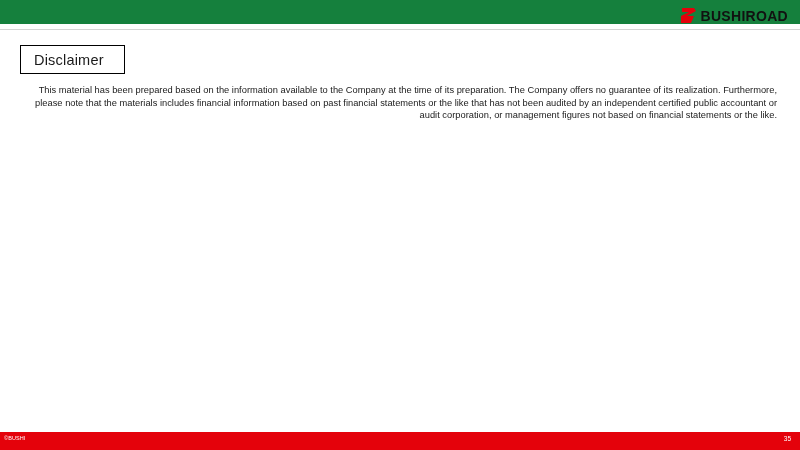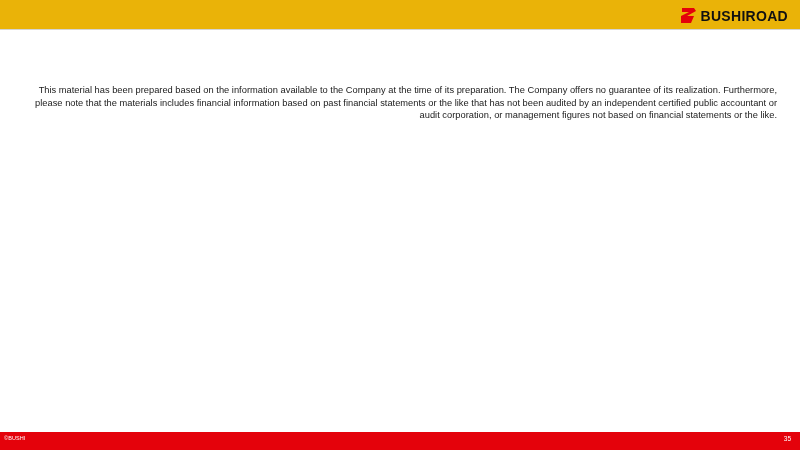--- a/index.html
+++ b/index.html
@@ -20,22 +20,22 @@
     background: #ffffff;
     box-sizing: border-box;
   }
 
   
   .header {
     position: absolute;
     top: 0;
     left: 0;
     width: 800px;
-    height: 30px;
-    background: #eab308;
+    height: 24px;
+    background: #15803d;
   }
   .header-rule {
     position: absolute;
     top: 29px;
     left: 0;
     width: 800px;
     height: 1px;
     background: #d4d4d4;
   }
   .logo {
@@ -130,20 +130,23 @@
     <div class="logo">
       <span class="logo-mark">
         <svg width="16" height="17" viewBox="0 0 16 17" xmlns="http://www.w3.org/2000/svg">
           <polygon points="1,1 13,1 15,4 6,9 13,9 10,16 0,16 0,9 8,5 1,5" fill="#e4020b"></polygon>
         </svg>
       </span>
       <span class="logo-text">BUSHIROAD</span>
     </div>
   </div>
 
+  <div class="title-box">
+    <span class="title-text">Disclaimer</span>
+  </div>
 
   <div class="body-text">
     <p>This material has been prepared based on the information available to the Company at the time of its preparation. The Company offers no guarantee of its realization. Furthermore, please note that the materials includes financial information based on past financial statements or the like that has not been audited by an independent certified public accountant or audit corporation, or management figures not based on financial statements or the like.</p>
   </div>
 
   <div class="footer">
     <span class="footer-copyright">©BUSHI</span>
     <span class="footer-page">35</span>
   </div>
 

